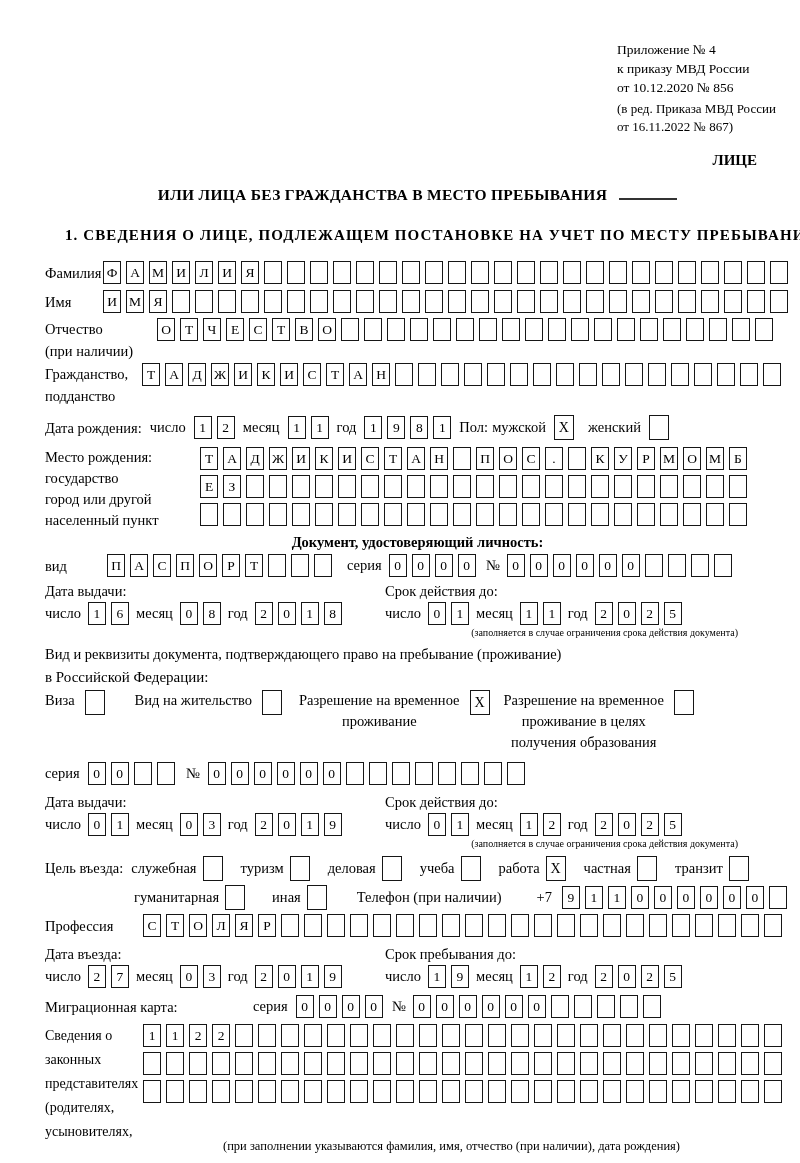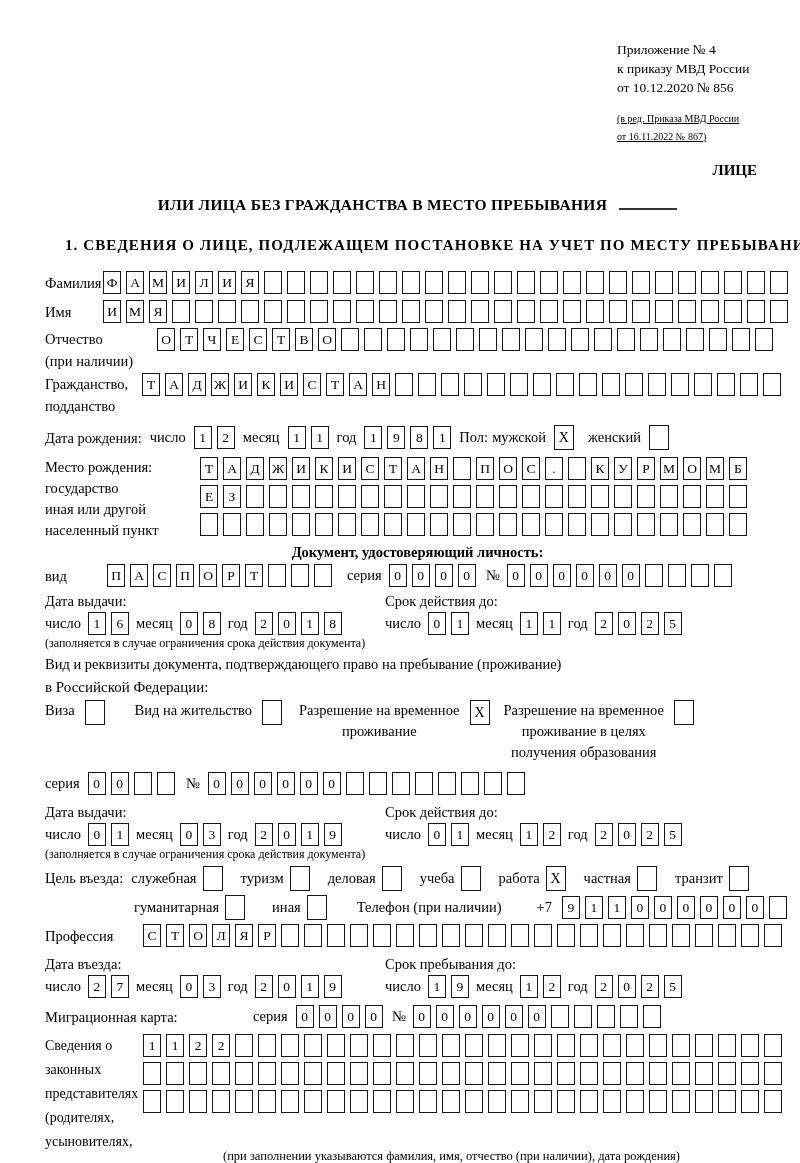--- a/index.html
+++ b/index.html
@@ -3,42 +3,42 @@
 <meta charset="utf-8">
 <style>
   * { box-sizing: border-box; margin: 0; padding: 0; }
   html, body { background: #fff; }
   body { font-family: "Liberation Serif", "DejaVu Serif", serif; color: #000; }
   .page { position: relative; width: 800px; height: 1163px; background: #fff;
           padding: 40px 10px 0 45px; overflow: hidden; }
 
   
   .approval { margin-left: 572px; font-size: 13.5px; line-height: 19px; }
-  .approval-sub { font-size: 10px; line-height: 18px; margin-top: 13px; text-decoration: underline; }
+  .approval-sub { font-size: 13px; line-height: 18px; margin-top: 3px; }
   .forma { text-align: right; padding-right: 33px; font-weight: bold; font-size: 15px; margin-top: 16px; }
   .title { text-align: center; font-weight: bold; font-size: 15.5px; line-height: 22px; margin-top: 15px; letter-spacing: .3px; }
   .blank-line { display: inline-block; width: 58px; height: 2px; background: #333; margin-left: 12px; vertical-align: baseline; }
   .sec-heading { font-weight: bold; font-size: 15px; letter-spacing: 1.1px; margin-top: 21px; margin-left: 20px; white-space: nowrap; }
 
   
   .r { display: flex; align-items: center; }
   .r.top { align-items: flex-start; }
   .lbl { font-size: 14.5px; line-height: 22px; flex-shrink: 0; }
   .bx { display: flex; gap: 5px; flex-shrink: 0; }
   .cell { width: 18px; height: 23px; border: 1.8px solid #161616; display: inline-flex;
           align-items: center; justify-content: center; font-size: 13.5px; flex: 0 0 18px; background:#fff; }
   .cell.cb { width: 20px; height: 25px; flex: 0 0 20px; font-size: 14px; }
   .stack3 { display: flex; flex-direction: column; gap: 5px; }
 
   
   .dates-row { display: flex; }
   .dgroup-left { width: 340px; flex-shrink: 0; }
   .dhead { font-size: 14.5px; line-height: 18px; }
   .drow { display: flex; align-items: center; gap: 7px; font-size: 14.5px; margin-top: 2px; }
-  .note { font-size: 12px; text-align: left; padding-right: 52px; line-height: 16px; }
+  .note { font-size: 10px; text-align: right; padding-right: 52px; line-height: 16px; }
 
   .opt { display: flex; align-items: flex-start; gap: 10px; }
   .opt-label { font-size: 14.5px; line-height: 21px; text-align: center; }
   .pair { display: flex; align-items: center; gap: 6px; }
 </style>
 </head>
 <body>
 
 <div class="page">
 
@@ -234,21 +234,21 @@
     <span style="margin-left:6px">женский</span>
     <span class="bx">
         <span class="cell cb"></span>
       </span>
   </div>
 
   <div class="r top" style="margin-top:7px">
     <div class="lbl" style="width:155px; line-height:21px">
       <div>Место рождения:</div>
       <div>государство</div>
-      <div>иная или другой</div>
+      <div>город или другой</div>
       <div>населенный пункт</div>
     </div>
     <div class="stack3">
       <div class="bx">
           <span class="cell">Т</span>
           <span class="cell">А</span>
           <span class="cell">Д</span>
           <span class="cell">Ж</span>
           <span class="cell">И</span>
           <span class="cell">К</span>

